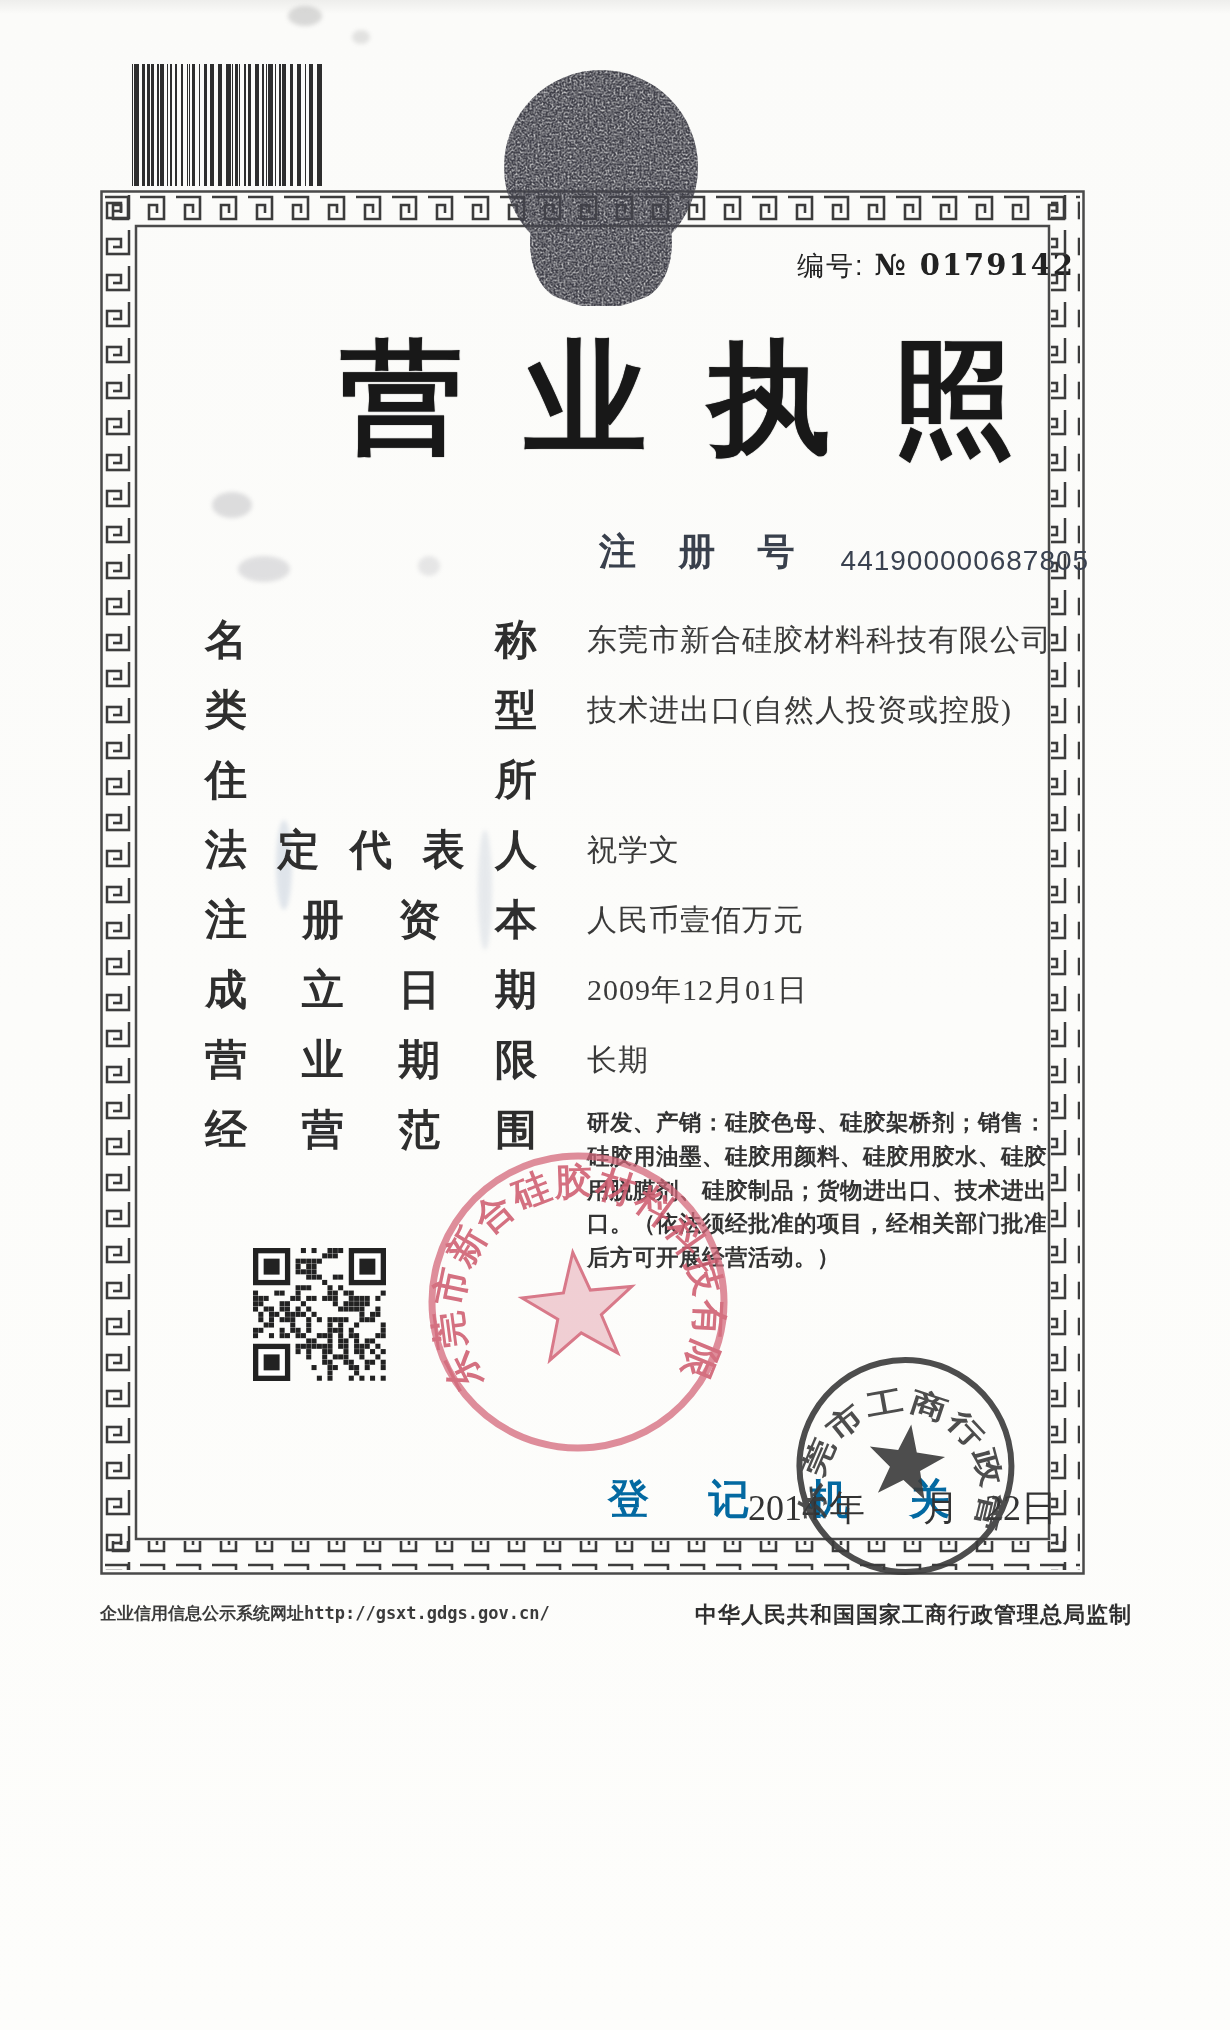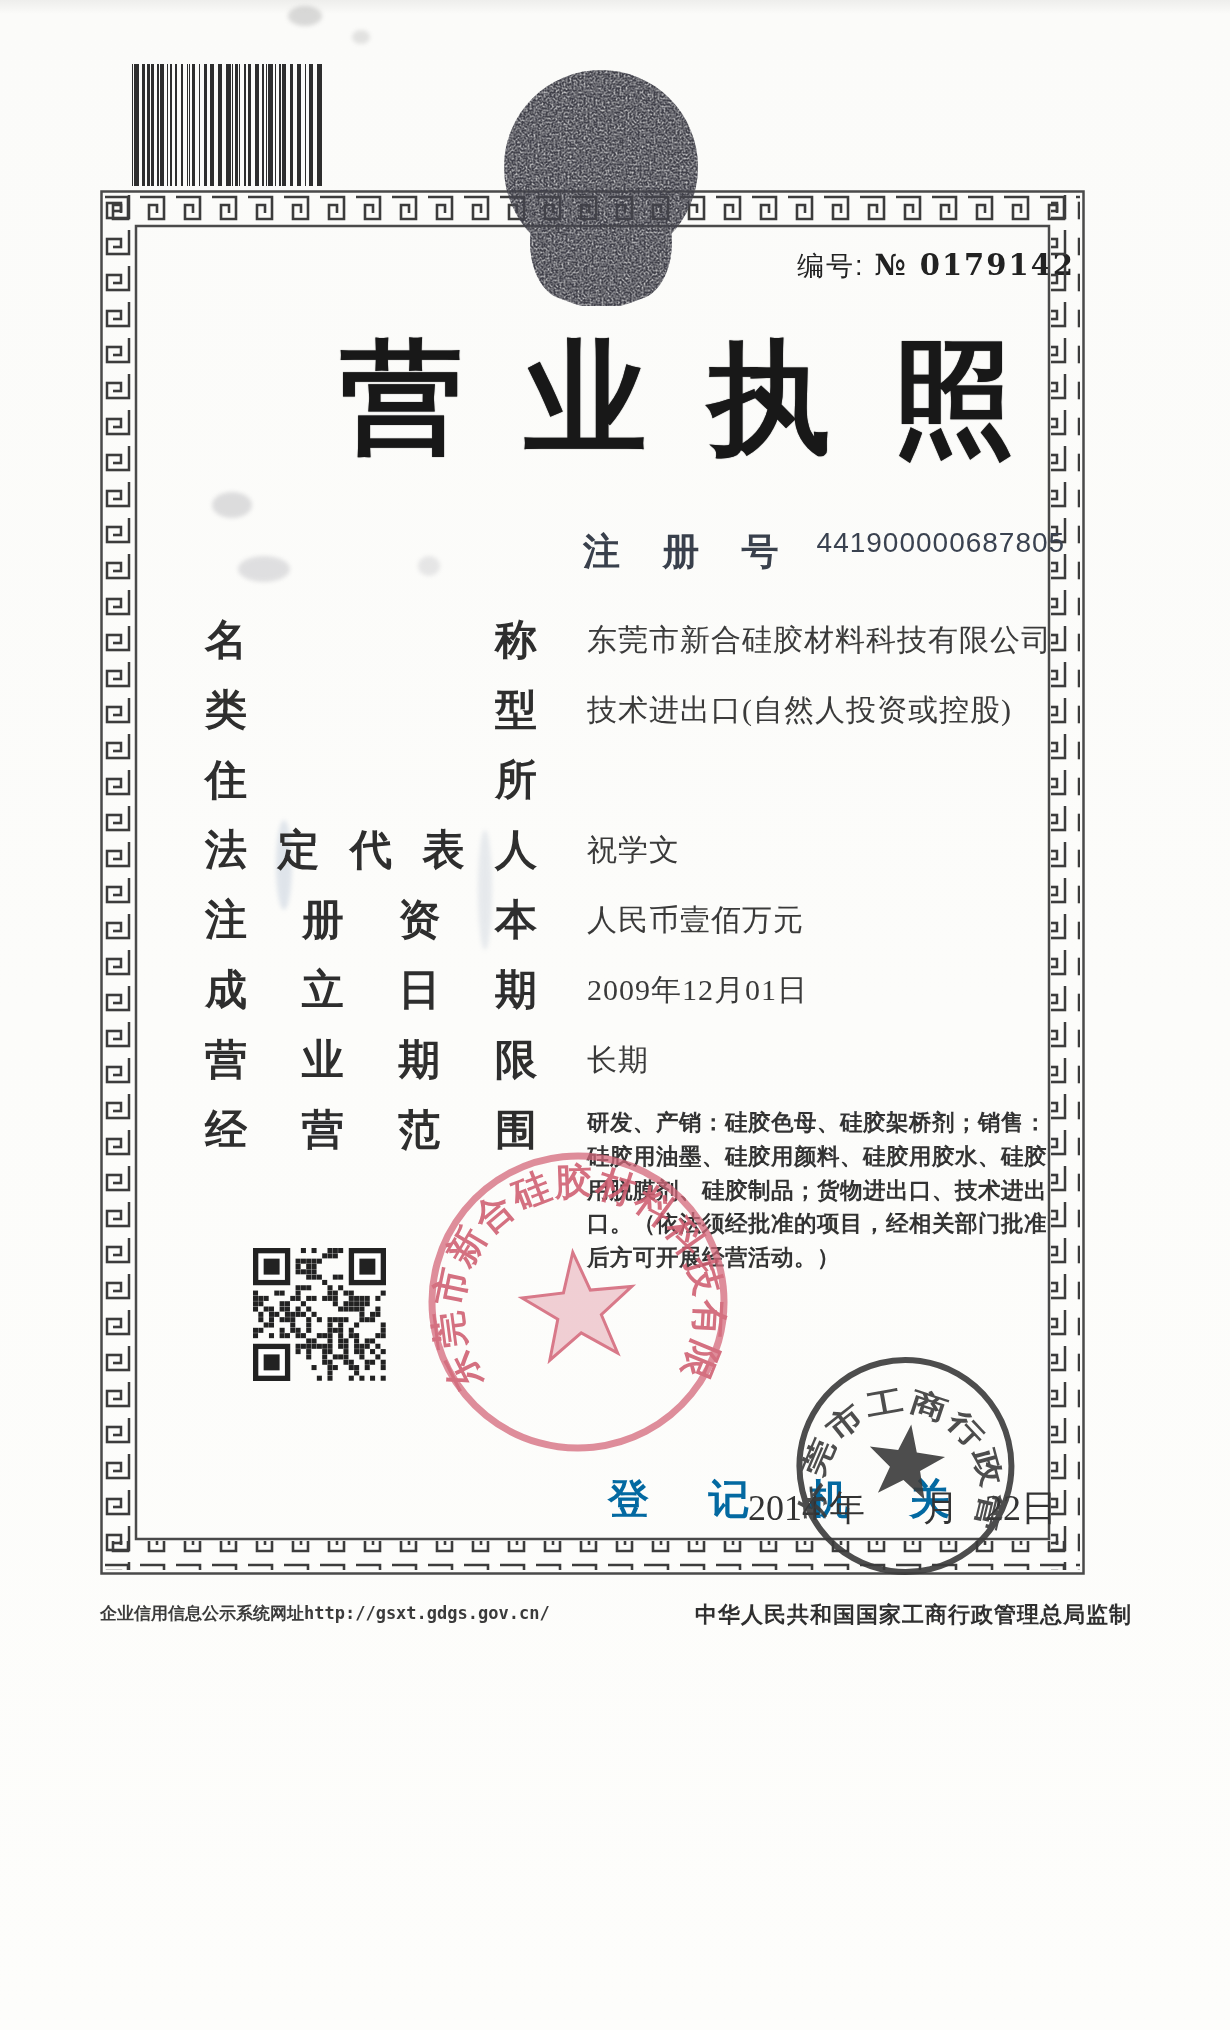--- a/index.html
+++ b/index.html
@@ -15,21 +15,21 @@
   .serial{position:absolute;left:0;top:248px;width:1075px;text-align:right;
     font-size:27px;letter-spacing:2px;color:#222;}
   .serial .no{font-family:"DejaVu Serif","Liberation Serif",serif;font-weight:bold;font-size:29px;}
   
   .frame-svg{position:absolute;left:100px;top:190px;z-index:1;}
   
   .doc-title{position:absolute;left:100px;top:318px;width:1177px;text-align:center;
     font-size:122px;font-weight:900;letter-spacing:62px;padding-left:40px;box-sizing:border-box;
     color:#181818;text-shadow:0 0 1px #333;z-index:2;}
   
-  .regno{position:absolute;left:583px;top:527px;display:flex;align-items:flex-start;gap:22px;z-index:2;}
+  .regno{position:absolute;left:599px;top:527px;display:flex;align-items:flex-end;gap:30px;z-index:2;}
   .regno .lbl{font-size:37px;font-weight:600;letter-spacing:16px;color:#39404c;}
   .regno .num{font-family:Liberation Sans, sans-serif;font-size:28px;color:#3a4250;letter-spacing:1px;}
   
   .fields{position:absolute;left:205px;top:612px;width:850px;z-index:2;}
   .row{display:flex;align-items:flex-start;height:70px;}
   .row .flabel{width:332px;display:flex;justify-content:space-between;
     font-size:42px;font-weight:600;color:#2e2e2e;flex:none;}
   .row .fvalue{margin-left:50px;padding-top:8px;font-family:"Liberation Serif",serif;
     font-size:30px;color:#3a3a3a;letter-spacing:1px;white-space:nowrap;}
   .row.scope{height:auto;}

